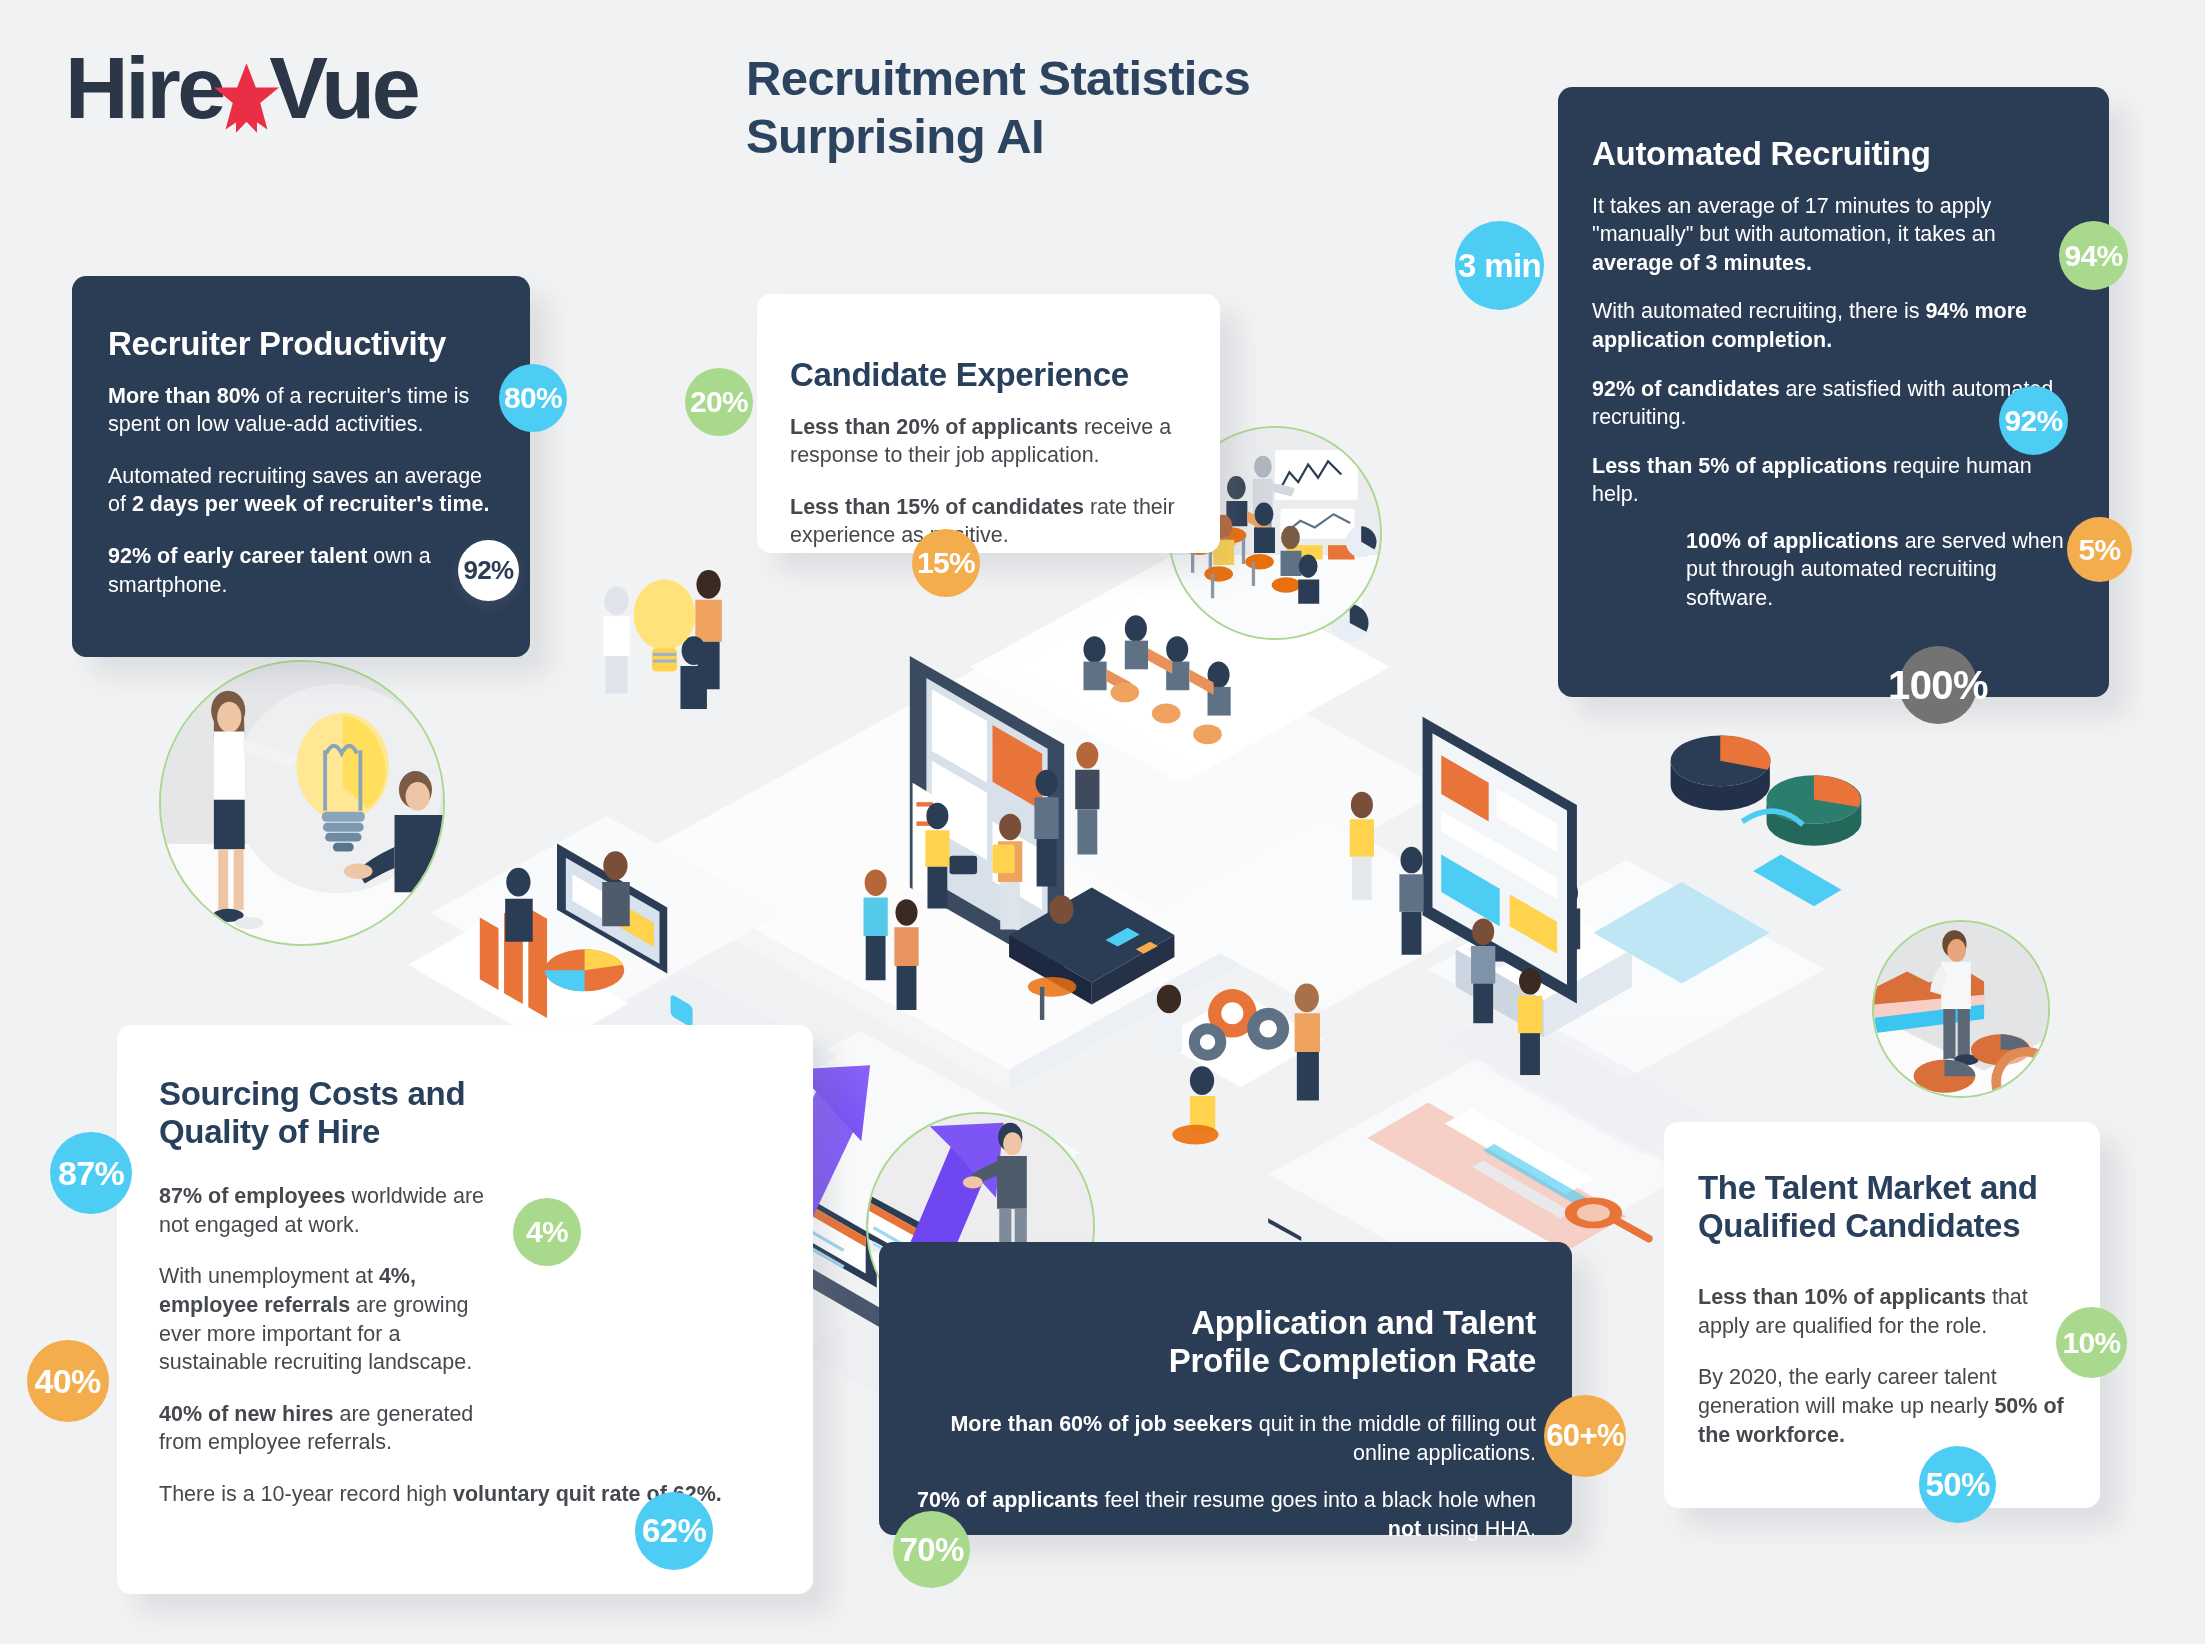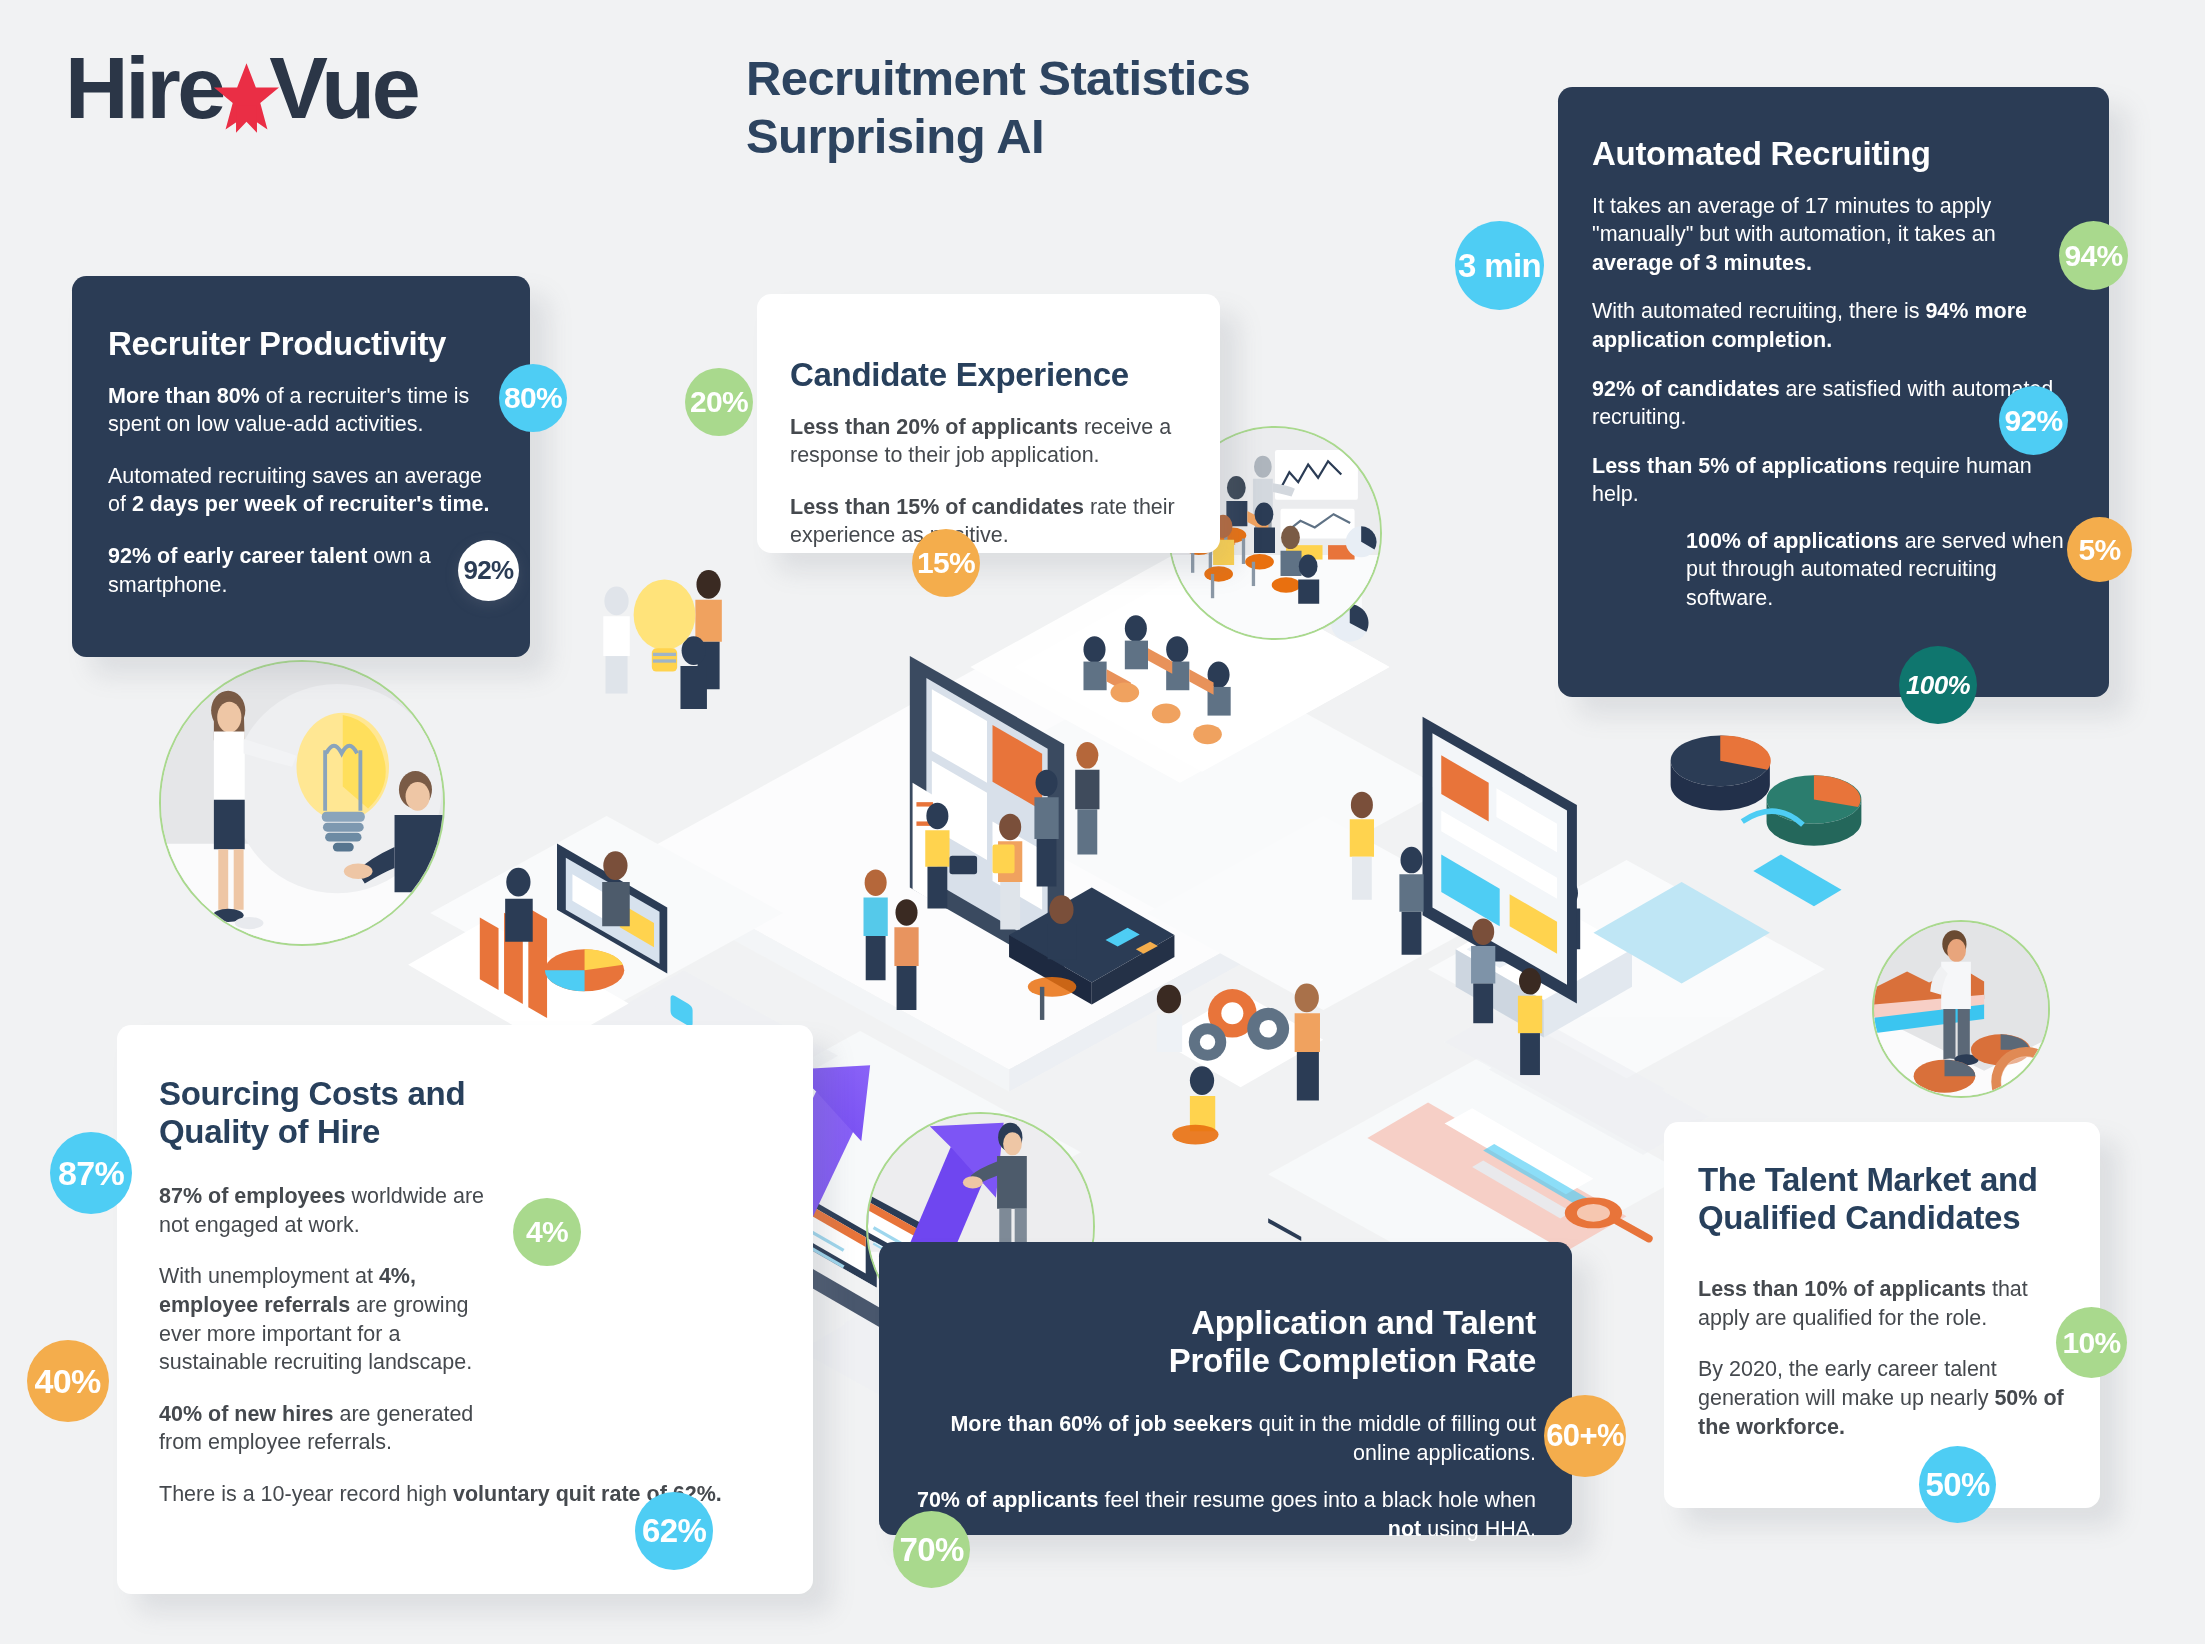--- a/index.html
+++ b/index.html
@@ -543,39 +543,39 @@
 
   <div class="card dark" style="left:879px;top:1242px;width:693px;height:293px;padding:46px 36px;text-align:right;">
     <h2 style="margin-bottom:31px;margin-left:66px;">
       <span>Application and Talent</span><br>
       <span>Profile Completion Rate</span>
     </h2>
     <p style="margin-bottom:19px;"><b>More than 60% of job seekers</b><span> quit in the middle of filling out online applications.</span></p>
     <p><b>70% of applicants</b><span> feel their resume goes into a black hole when </span><b>not</b><span> using HHA.</span></p>
   </div>
 
-  <div class="card light" style="left:1664px;top:1122px;width:436px;height:386px;padding:23px 34px;">
+  <div class="card light" style="left:1664px;top:1122px;width:436px;height:386px;padding:31px 34px;">
     <h2 style="margin-bottom:39px;">
       <span>The Talent Market and</span><br>
       <span>Qualified Candidates</span>
     </h2>
     <p><b>Less than 10% of applicants</b><span> that apply are qualified for the role.</span></p>
     <p><span>By 2020, the early career talent generation will make up nearly </span><b>50% of the workforce.</b></p>
   </div>
 
   <div id="badge-layer">
       <div class="badge" style="left: 499px; top: 364px; width: 68px; height: 68px; background: rgb(78, 205, 244); color: rgb(255, 255, 255); font-size: 30px;">80%</div>
       <div class="badge" style="left: 458px; top: 540px; width: 61px; height: 61px; background: rgb(255, 255, 255); color: rgb(43, 60, 85); font-size: 26px; box-shadow: rgba(120, 125, 135, 0.22) 0px 4.4px 14.3px;">92%</div>
       <div class="badge" style="left: 685px; top: 368px; width: 68px; height: 68px; background: rgb(169, 217, 141); color: rgb(255, 255, 255); font-size: 30px;">20%</div>
       <div class="badge" style="left: 912px; top: 529px; width: 68px; height: 68px; background: rgb(244, 173, 76); color: rgb(255, 255, 255); font-size: 30px;">15%</div>
       <div class="badge" style="left: 1455px; top: 221px; width: 89px; height: 89px; background: rgb(78, 205, 244); color: rgb(255, 255, 255); font-size: 33px;">3 min</div>
       <div class="badge" style="left: 2059px; top: 221px; width: 69px; height: 69px; background: rgb(169, 217, 141); color: rgb(255, 255, 255); font-size: 30px;">94%</div>
       <div class="badge" style="left: 1999px; top: 386px; width: 69px; height: 69px; background: rgb(78, 205, 244); color: rgb(255, 255, 255); font-size: 30px;">92%</div>
       <div class="badge" style="left: 2067px; top: 517px; width: 65px; height: 65px; background: rgb(244, 173, 76); color: rgb(255, 255, 255); font-size: 30px;">5%</div>
-      <div class="badge" style="left: 1899px; top: 646px; width: 78px; height: 78px; background: #0f766e; color: rgb(255, 255, 255); font-size: 26px; font-style: italic;">100%</div>
+      <div class="badge" style="left: 1899px; top: 646px; width: 78px; height: 78px; background: #737373; color: rgb(255, 255, 255); font-size: 40px;">100%</div>
       <div class="badge" style="left: 50px; top: 1132px; width: 82px; height: 82px; background: rgb(78, 205, 244); color: rgb(255, 255, 255); font-size: 34px;">87%</div>
       <div class="badge" style="left: 513px; top: 1198px; width: 68px; height: 68px; background: rgb(169, 217, 141); color: rgb(255, 255, 255); font-size: 30px;">4%</div>
       <div class="badge" style="left: 26.5px; top: 1340px; width: 82px; height: 82px; background: rgb(244, 173, 76); color: rgb(255, 255, 255); font-size: 34px;">40%</div>
       <div class="badge" style="left: 635px; top: 1492px; width: 78px; height: 78px; background: rgb(78, 205, 244); color: rgb(255, 255, 255); font-size: 33px;">62%</div>
       <div class="badge" style="left: 1544px; top: 1395px; width: 82px; height: 82px; background: rgb(244, 173, 76); color: rgb(255, 255, 255); font-size: 31px;">60+%</div>
       <div class="badge" style="left: 893px; top: 1511px; width: 77px; height: 77px; background: rgb(169, 217, 141); color: rgb(255, 255, 255); font-size: 33px;">70%</div>
       <div class="badge" style="left: 2056px; top: 1307px; width: 71px; height: 71px; background: rgb(169, 217, 141); color: rgb(255, 255, 255); font-size: 30px;">10%</div>
       <div class="badge" style="left: 1919px; top: 1446px; width: 77px; height: 77px; background: rgb(78, 205, 244); color: rgb(255, 255, 255); font-size: 33px;">50%</div>
     </div>
 

